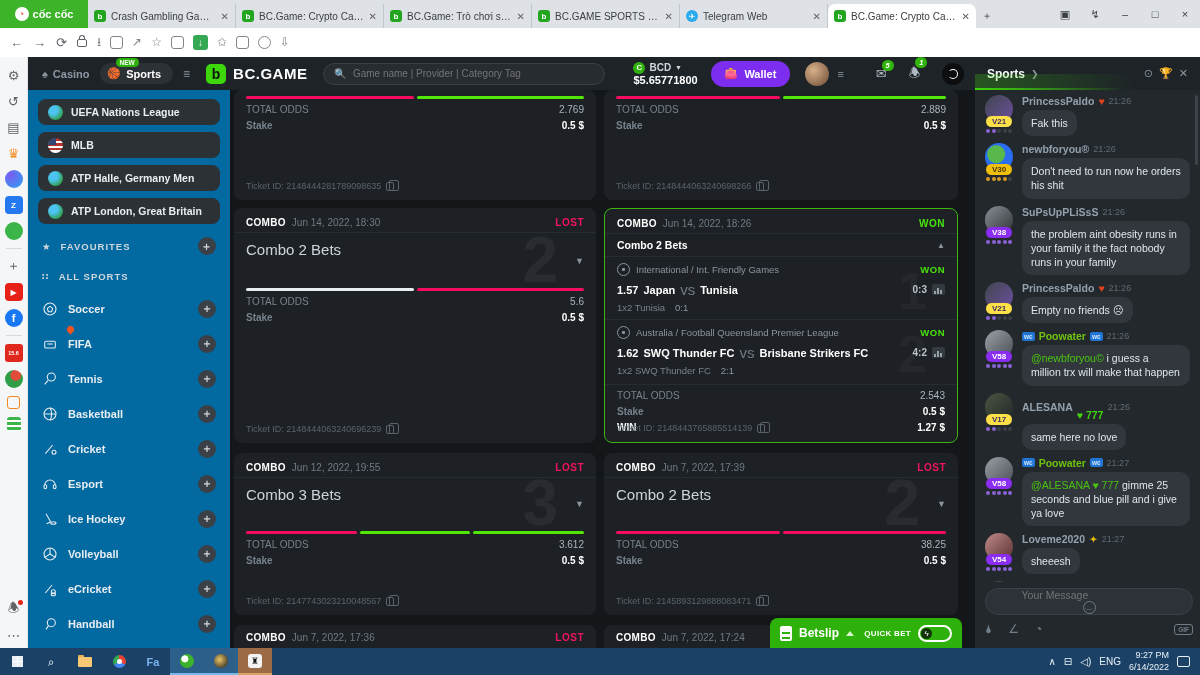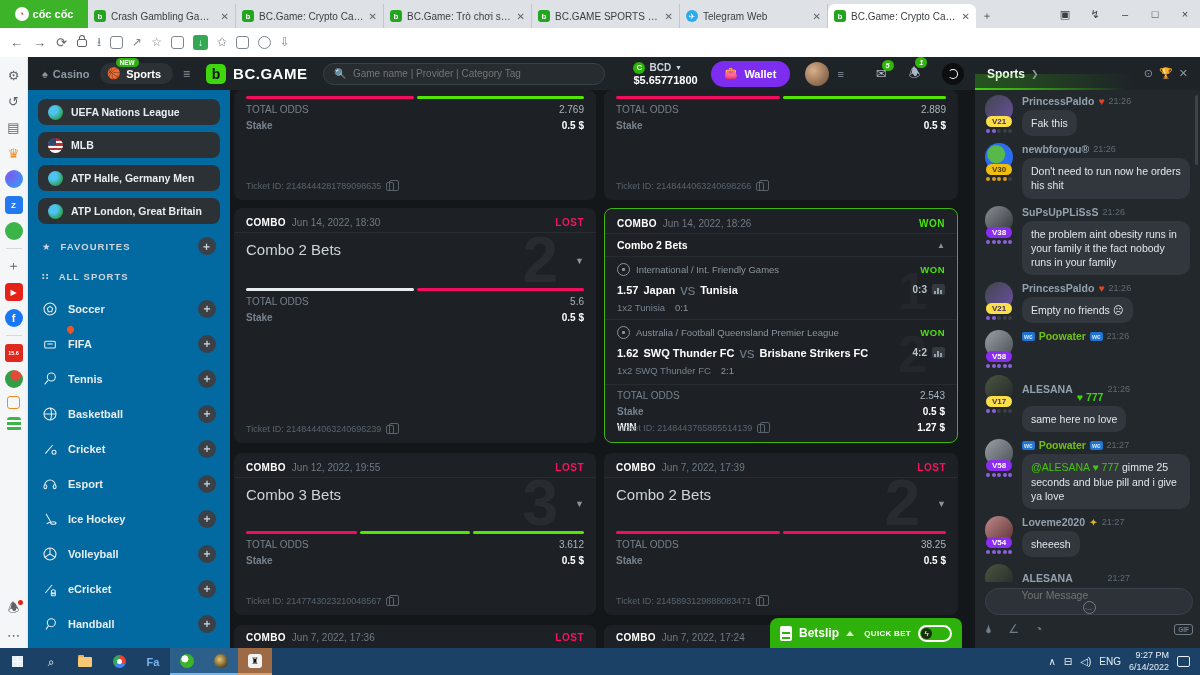--- a/index.html
+++ b/index.html
@@ -719,20 +719,21 @@
             <i></i>
           </span>
         </div>
       <div>
           <div class="mname">
             <span class="wc-chip">wc</span>
             <span class="pw">Poowater</span>
             <span class="wc-chip">wc</span>
             <span class="time">21:26</span>
           </div>
+      <div class="bubble"><span class="mention">@newbforyou©</span> <span>i guess a million trx will make that happen</span></div>
         </div>
     </div>
 
     <div class="msg">
       <div class="avcol">
           <span class="av" style="background:linear-gradient(135deg,#4a5540,#23282a)"></span>
           <span class="vbadge b-lav">V17</span>
           <span class="dots f2">
             <i></i>
             <i></i>

